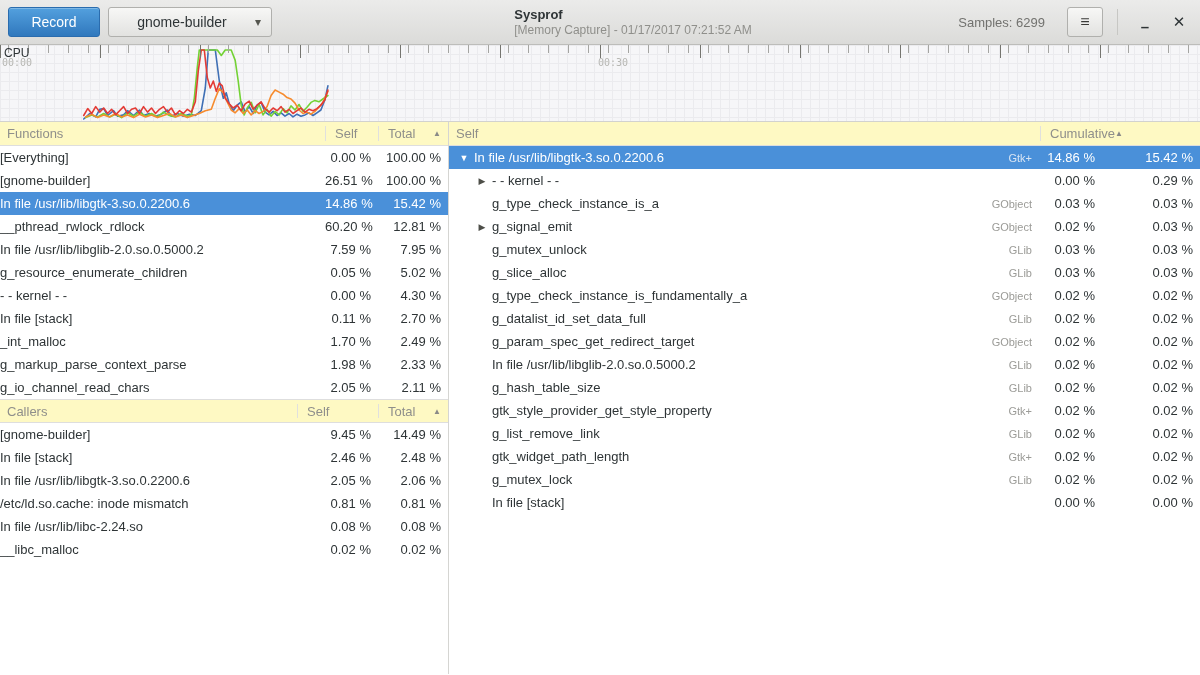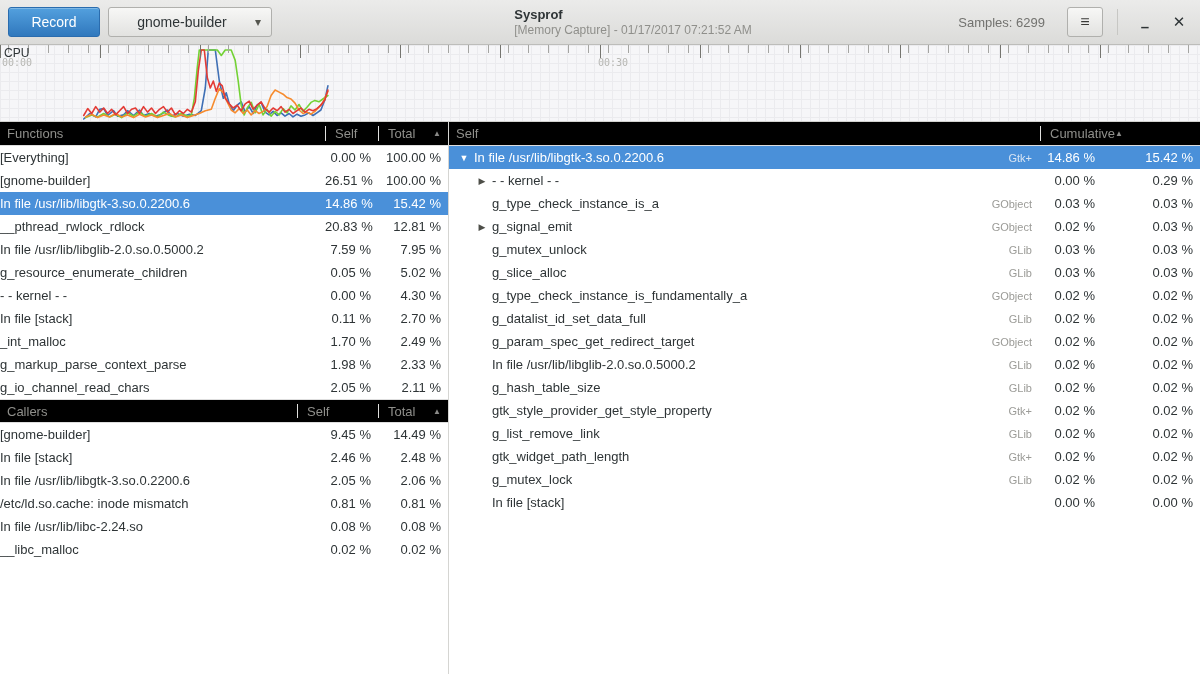--- a/index.html
+++ b/index.html
@@ -45,21 +45,21 @@
   .tlabel { position:absolute; top:12px; font-size:10px; color:#b6b6b2;
     font-family:"DejaVu Sans Mono", monospace; }
   .t0 { left:2px; } .t30 { left:598px; }
 
   
   .main { display:flex; height:552px; background:#fff; }
   .left-panel { width:449px; border-right:1px solid #d5d5d2; }
   .right-panel { flex:1; }
 
   .thead { display:grid; height:24px; align-items:center; font-size:13px;
-    color:#8f8f8b; background:#000000; border-bottom:1px solid #dedede; }
+    color:#8f8f8b; background:#fef9c3; border-bottom:1px solid #dedede; }
   .cols-left { grid-template-columns:1fr 53px 70px; }
   .cols-right { grid-template-columns:1fr 62px 98px; }
   .thead .hcell { position:relative; height:100%; display:flex; align-items:center;
     padding-left:10px; }
   .thead .hcell:first-child { padding-left:7px; }
   .thead .hcell + .hcell::before { content:""; position:absolute; left:0; top:4px;
     bottom:4px; width:1px; background:#e0e0de; }
   .sort-arrow { margin-left:auto; margin-right:7px; font-size:8px; color:#8a8a88; }
   .thead-mid { border-top:1px solid #dedede;gap:28px; }
 
@@ -137,21 +137,21 @@
     <div class="num">26.51 %</div>
     <div class="num">100.00 %</div>
   </div>
         <div class="row cols-left selected">
     <div class="name">In file /usr/lib/libgtk-3.so.0.2200.6</div>
     <div class="num">14.86 %</div>
     <div class="num">15.42 %</div>
   </div>
         <div class="row cols-left">
     <div class="name">__pthread_rwlock_rdlock</div>
-    <div class="num">20.83 %</div>
+    <div class="num">60.20 %</div>
     <div class="num">12.81 %</div>
   </div>
         <div class="row cols-left">
     <div class="name">In file /usr/lib/libglib-2.0.so.0.5000.2</div>
     <div class="num">7.59 %</div>
     <div class="num">7.95 %</div>
   </div>
         <div class="row cols-left">
     <div class="name">g_resource_enumerate_children</div>
     <div class="num">0.05 %</div>

